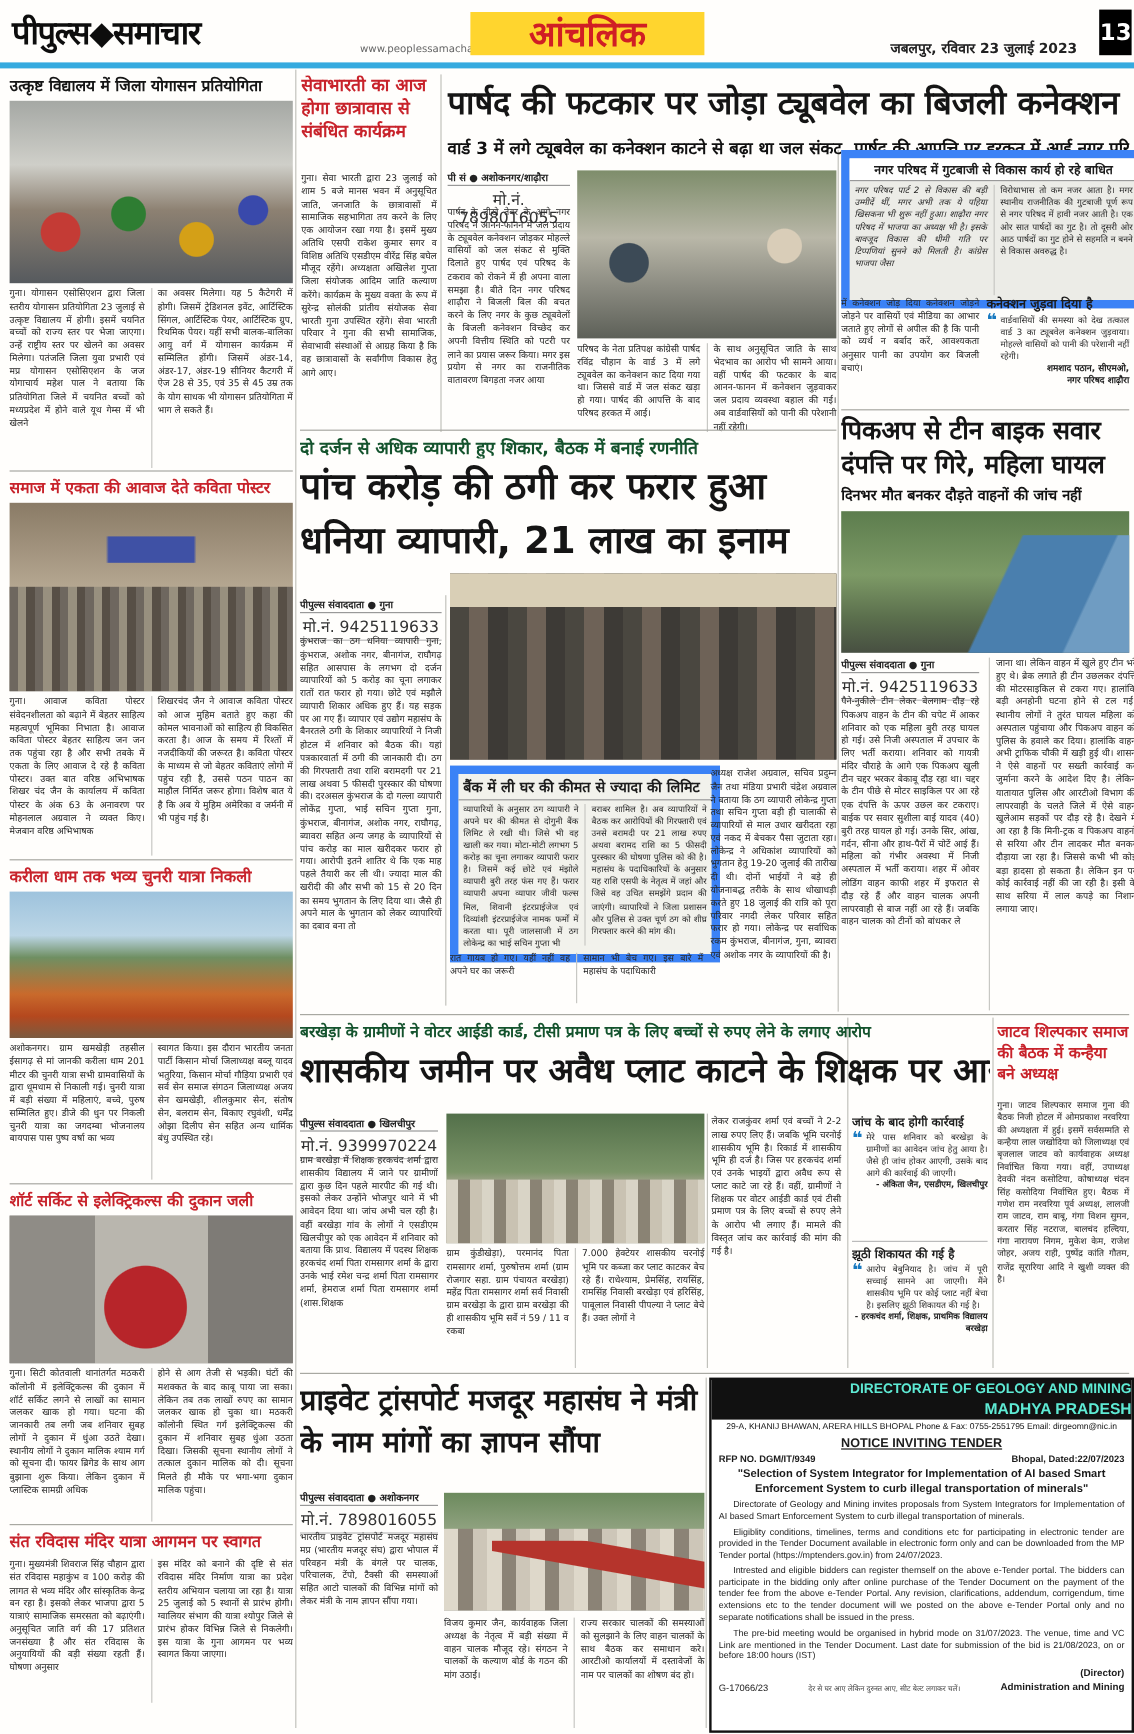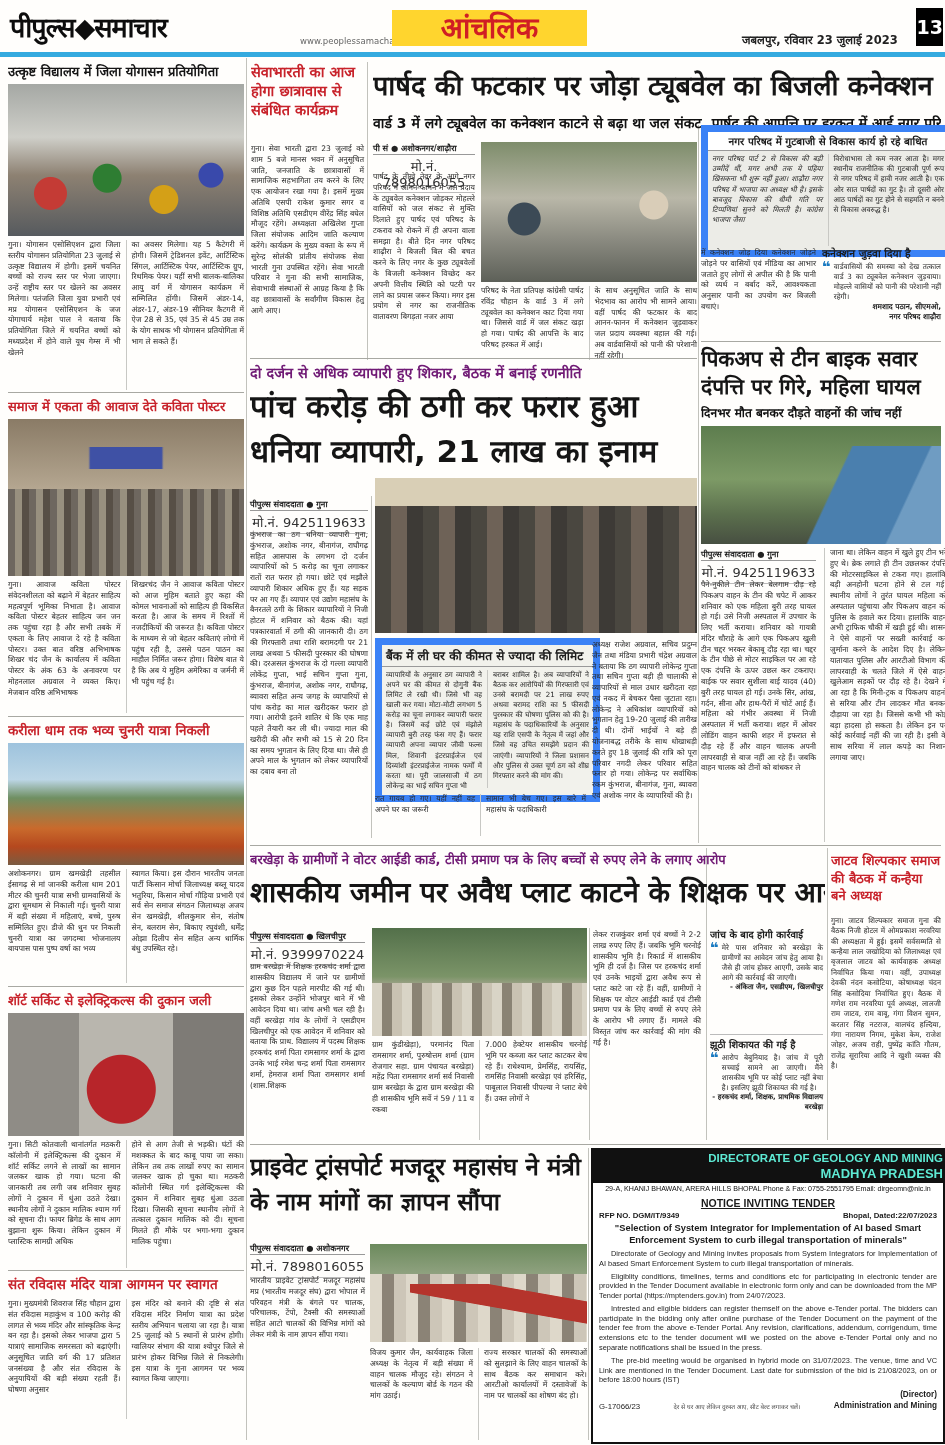--- a/index.html
+++ b/index.html
@@ -2,21 +2,21 @@
 <html><head>
 <meta charset="utf-8">
 <style>
   html,body{margin:0;padding:0;background:#e8e8e8;}
   .page{position:relative;width:945px;height:1445px;background:#fffefc;overflow:hidden;
         font-family:"DejaVu Sans",sans-serif;color:#1c1c1c;margin:0 auto;}
   .abs{position:absolute;}
   .hl{font-weight:bold;color:#151515;white-space:nowrap;overflow:hidden;}
   .hl.red{color:#c8232b;}
   .hl.wrap{white-space:normal;}
-  .kicker{font-weight:bold;color:#701a75;white-space:nowrap;overflow:hidden;}
+  .kicker{font-weight:bold;color:#14532d;white-space:nowrap;overflow:hidden;}
   .subhead{font-weight:bold;color:#111;white-space:nowrap;overflow:hidden;}
   .cols{display:flex;align-items:stretch;}
   .bcol{flex:1;text-align:justify;font-size:7.6px;line-height:1.42;color:#262626;word-break:break-word;}
   .bcol + .bcol{margin-left:5px;padding-left:5px;border-left:1px solid #c8c8c4;}
   .byl{font-weight:bold;font-size:8.2px;color:#222;border-bottom:1px solid #999;padding-bottom:1px;}
   .phn{font-size:13px;text-align:center;color:#333;border-bottom:1px solid #bbb;padding:1px 0 2px;}
   .photo{background:#9a9a94;}
   .vr{background:#c2c2bc;width:1px;}
   .hr{background:#a8a8a2;height:1px;}
   .graybox{background:#ecece7;border:7px solid #3b82f6;}

